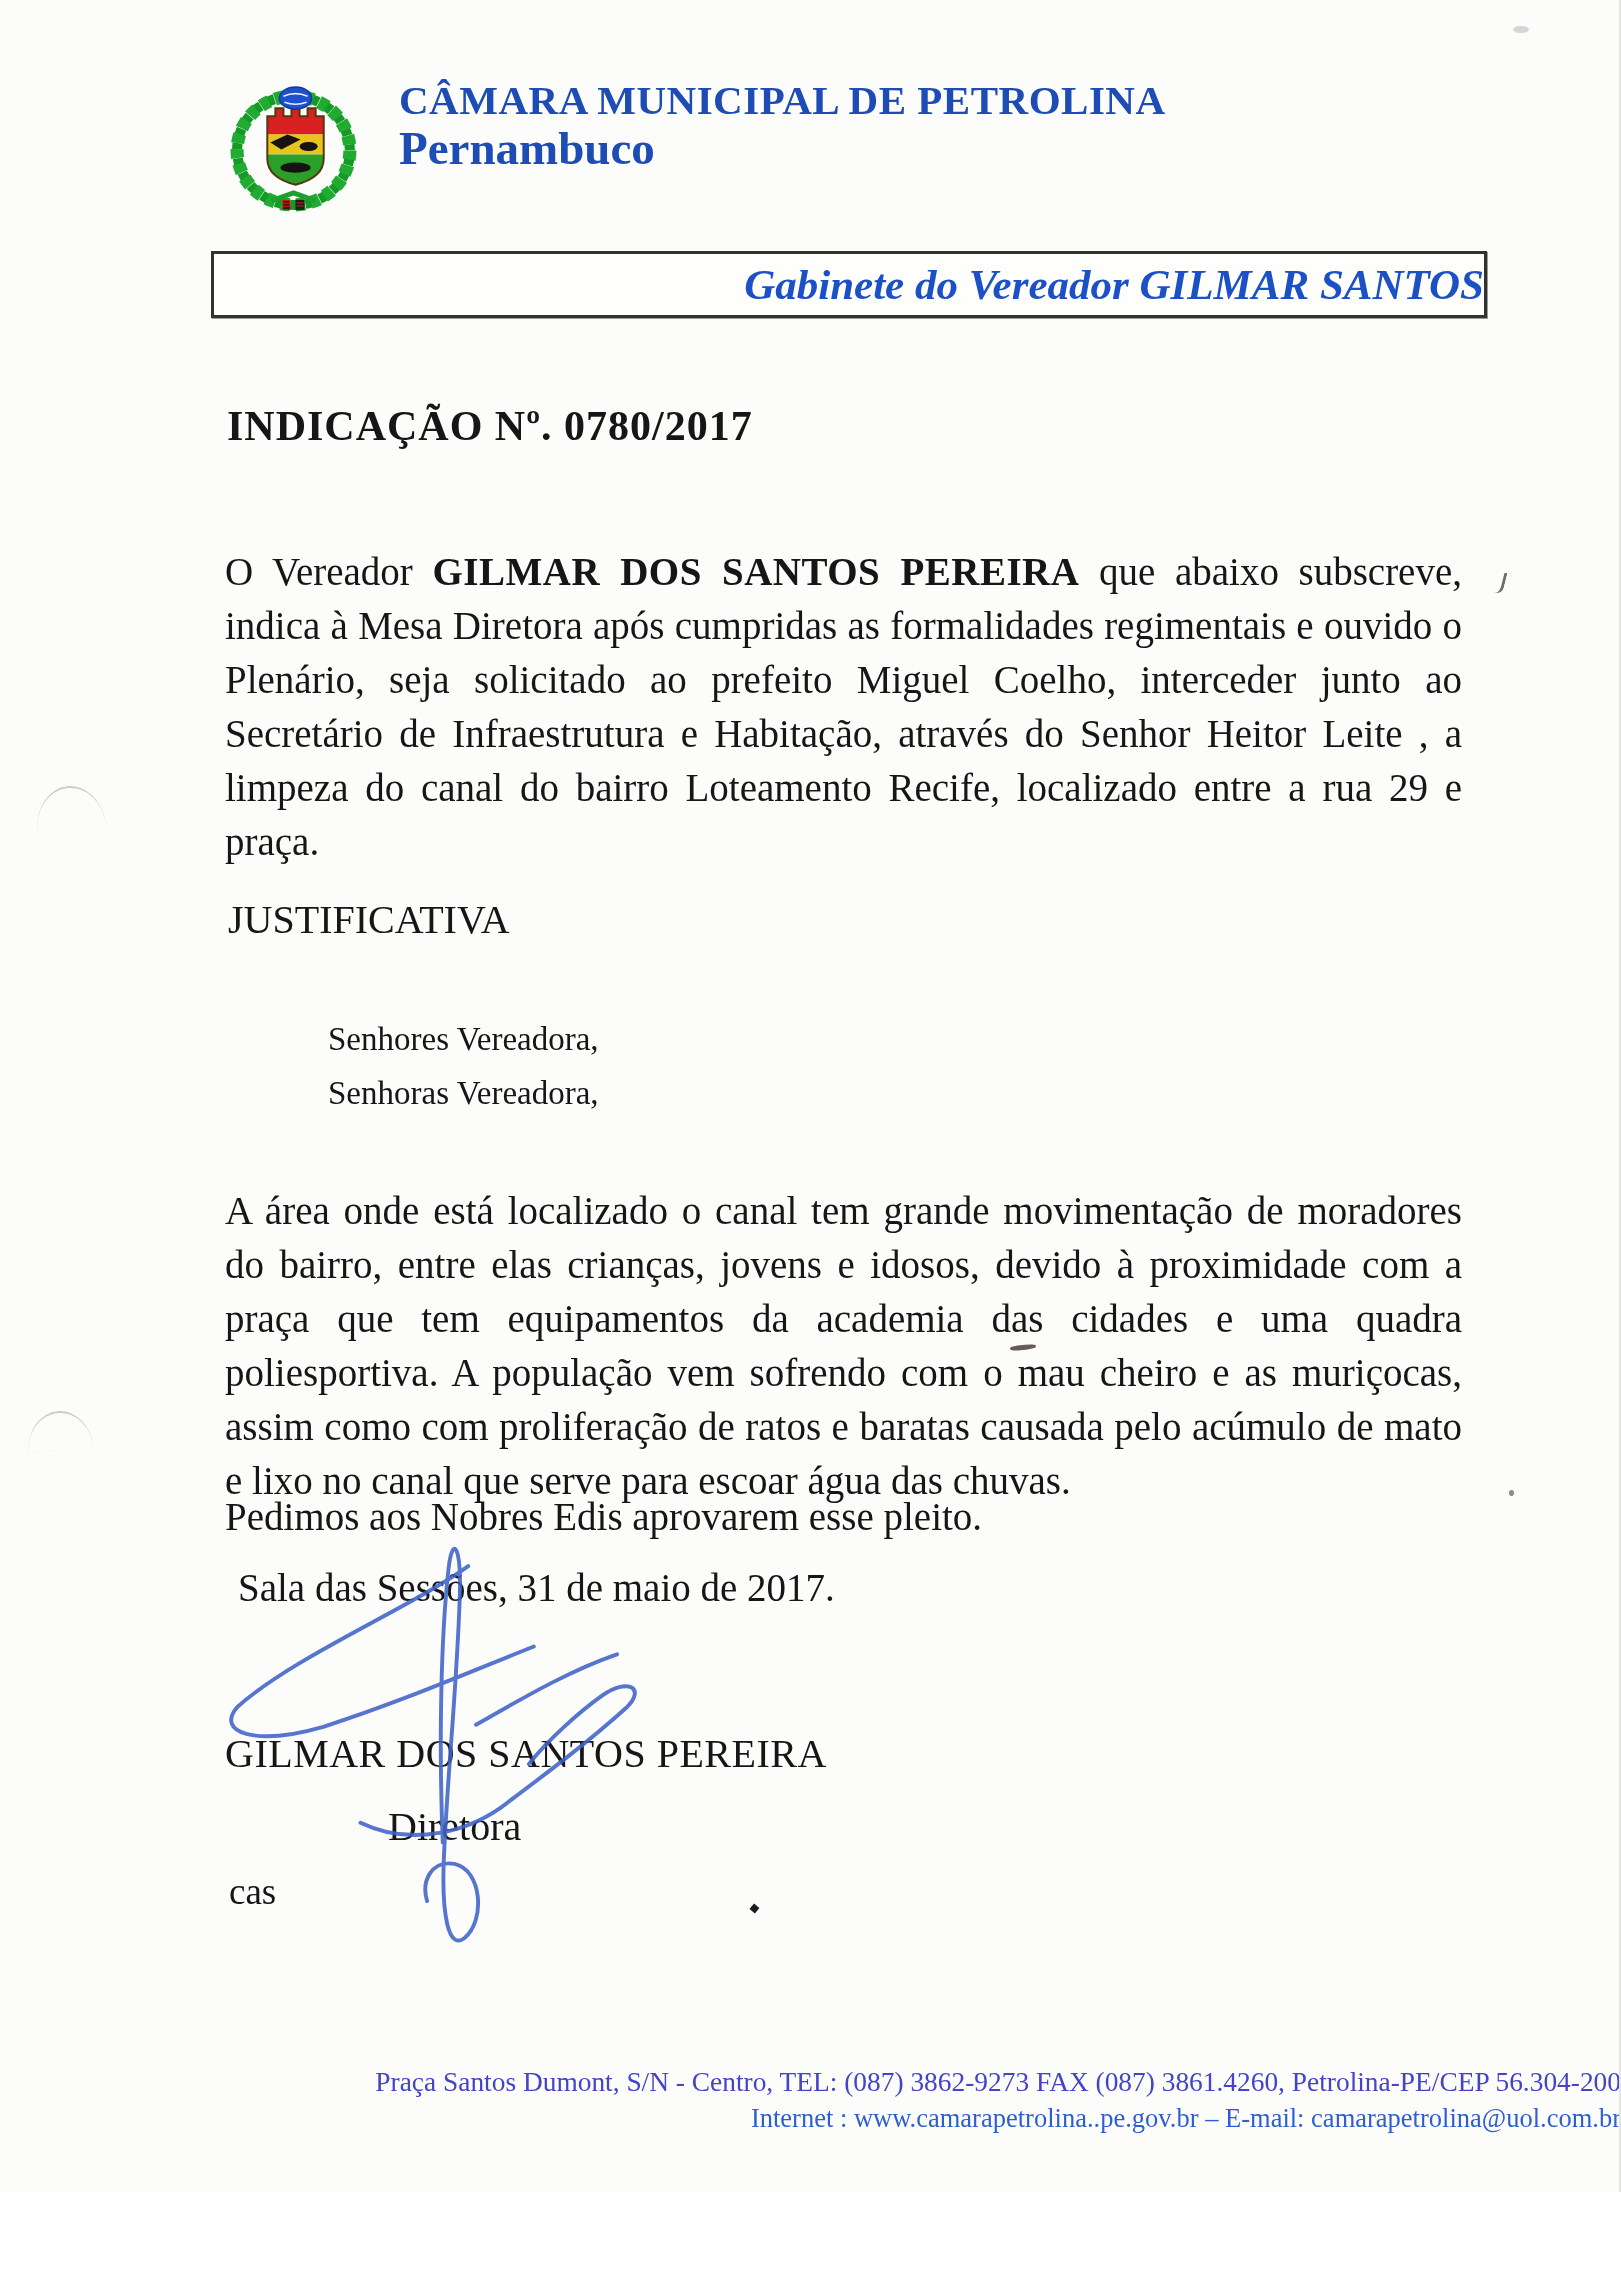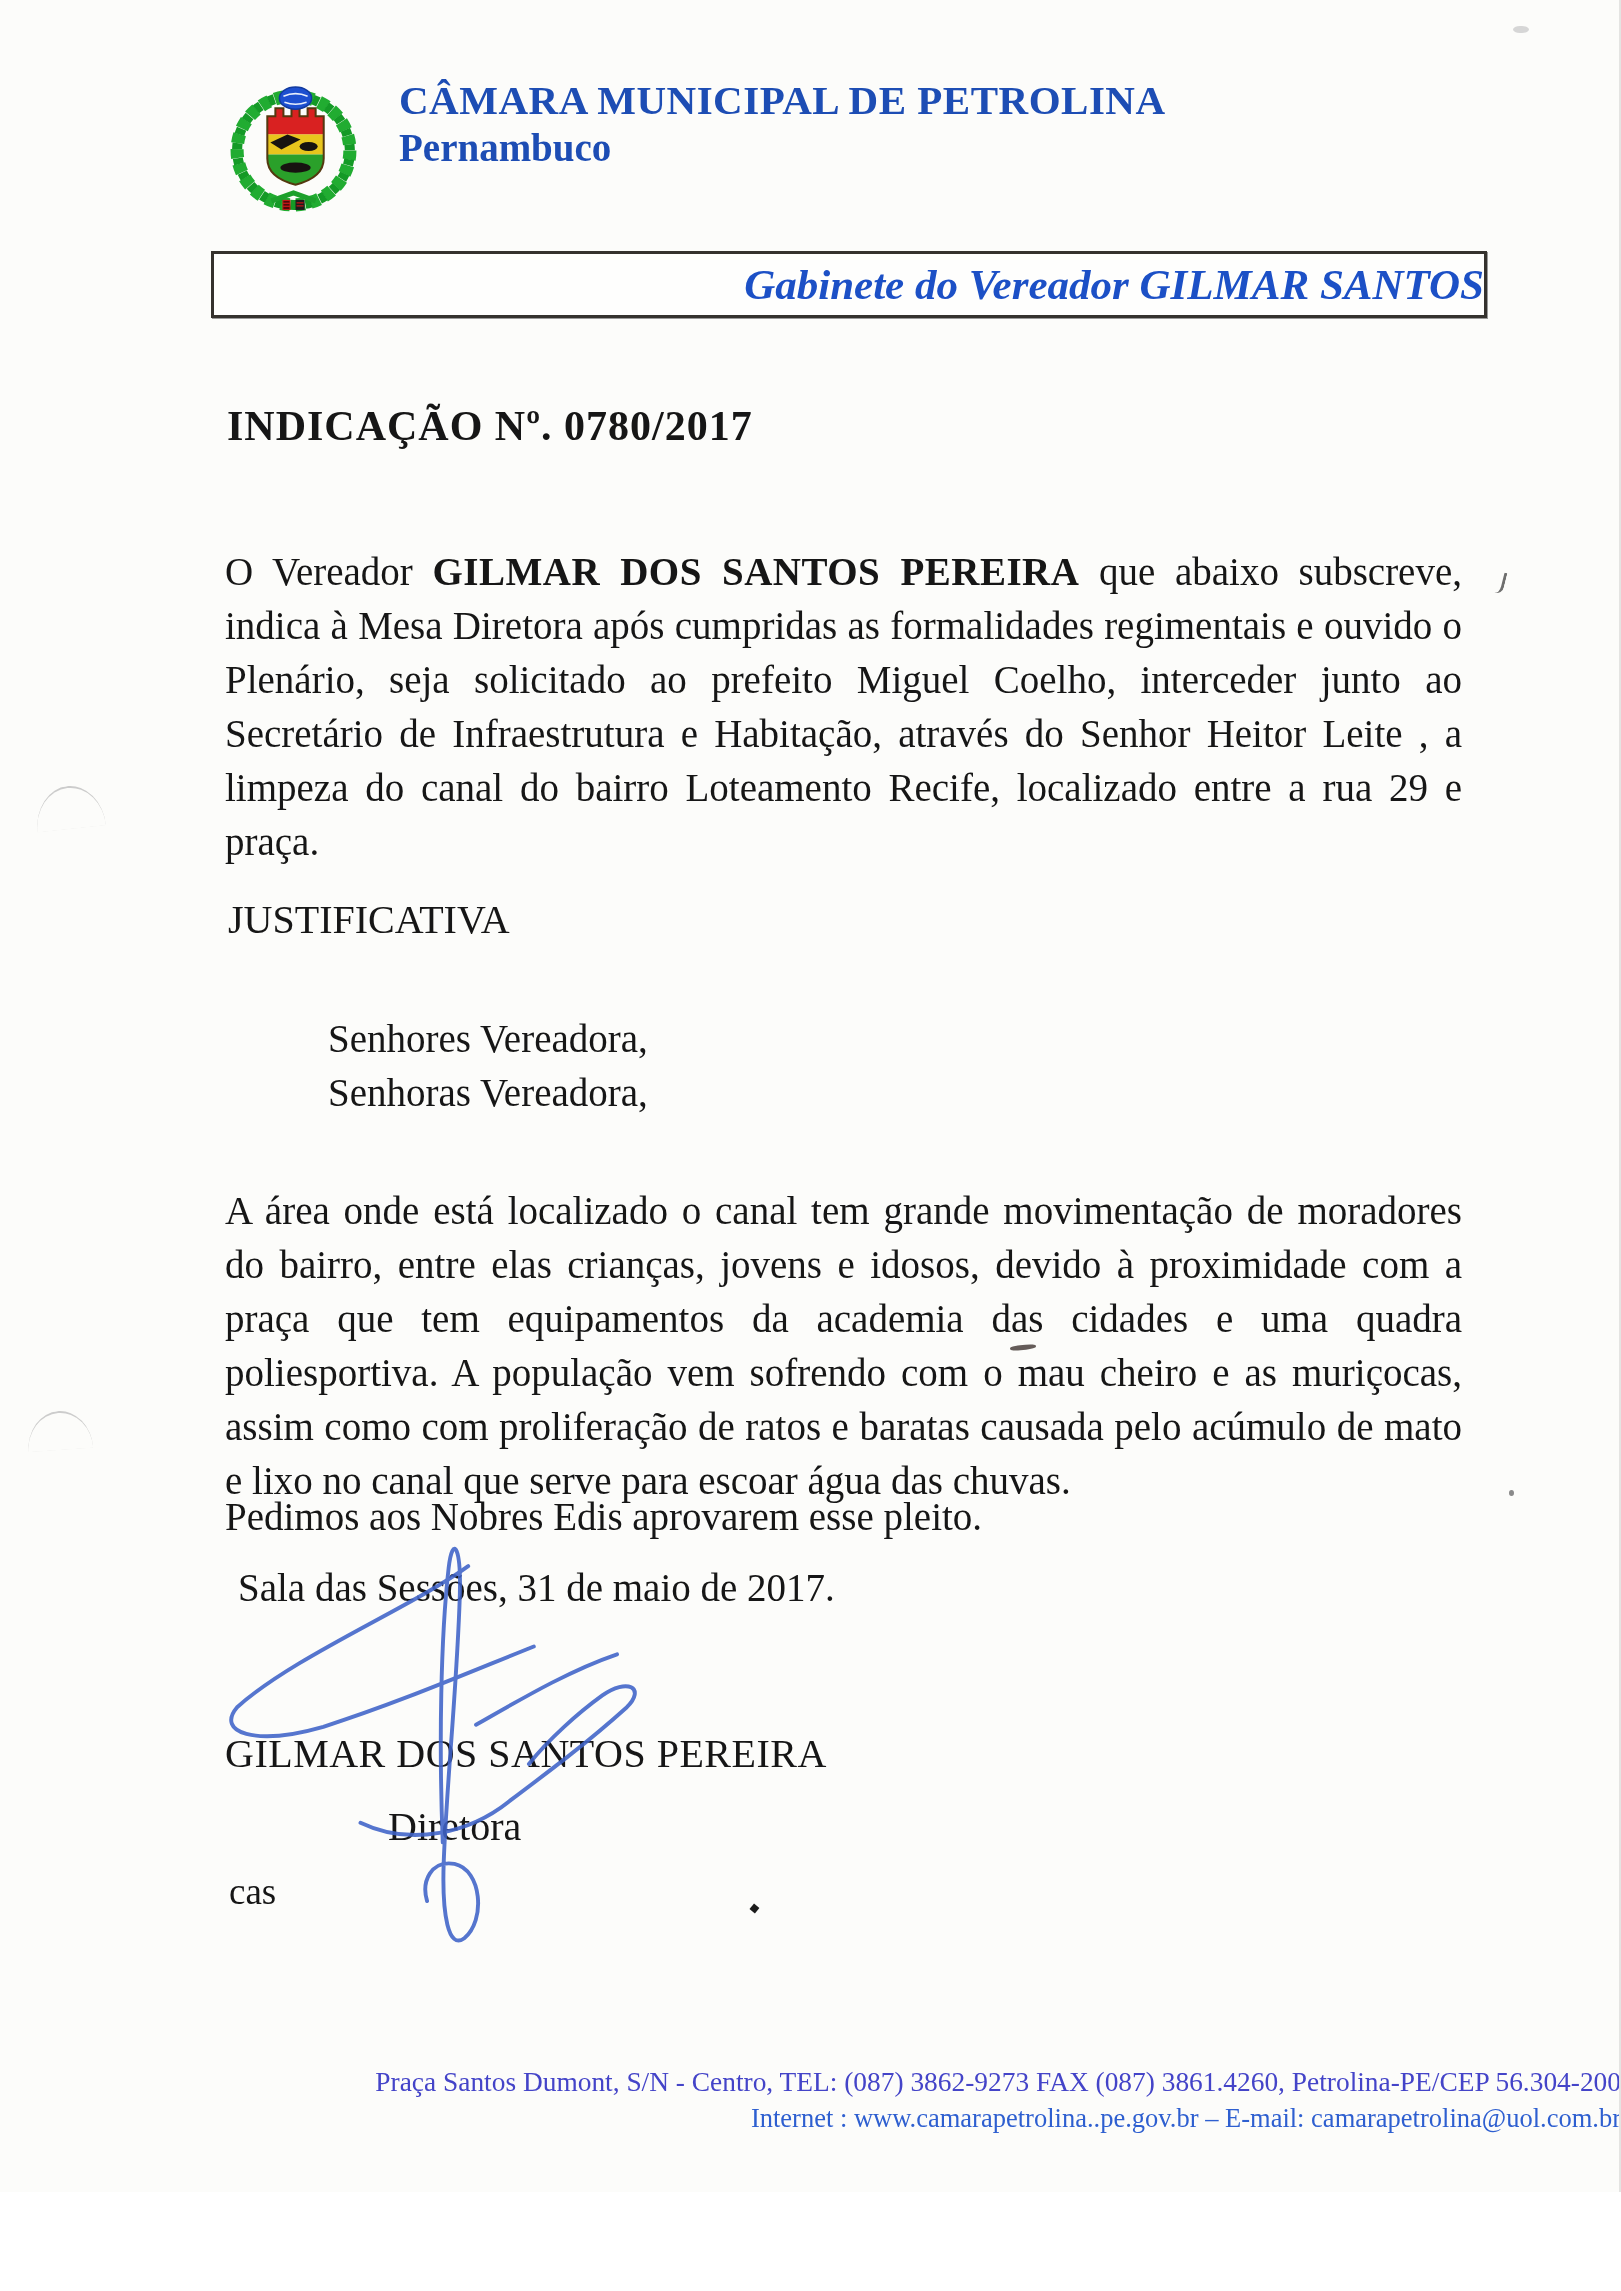--- a/index.html
+++ b/index.html
@@ -16,40 +16,40 @@
   .page{
     position:relative;width:1621px;height:2192px;background:var(--paper);
     font-family:"Liberation Serif","DejaVu Serif",serif;color:var(--text_black);
     overflow:hidden;
   }
   
   .logo{position:absolute;left:223px;top:82px;width:141px;height:131px;}
   .org{position:absolute;left:399px;top:76px;color:var(--header_blue);font-weight:bold;}
   .org-name{font-size:41px;line-height:49px;letter-spacing:0.5px;}
   .org-sub{font-size:39px;line-height:46px;}
-  .org-state{font-size:39px;line-height:46px;}
+  .org-state{font-size:47px;line-height:46px;}
   
   .banner{
     position:absolute;left:211px;top:251px;width:1276px;height:67px;
     border:3.9px solid #35322e;background:#fefefd;display:flex;align-items:center;
     box-shadow:1px 1px 0 #9a9a9a;
     justify-content:flex-end;
   }
   .banner-text{
     padding-left:18.6px;color:var(--banner_blue);font-style:italic;font-weight:bold;
     font-size:43px;white-space:nowrap;
   }
   
   .title{position:absolute;left:227px;top:402px;font-weight:bold;font-size:42px;letter-spacing:1px;}
   .para{position:absolute;left:225px;width:1237px;font-size:39px;line-height:54px;text-align:justify;margin-top:24px;}
   .para-1{top:521px;}
   .para-2{top:1160px;}
   .para strong{font-weight:bold;letter-spacing:0.5px;}
   .justif{position:absolute;left:228px;top:896px;font-size:40px;}
-  .salut{position:absolute;left:328px;top:1012px;font-size:39px;line-height:54px;text-align:center;}
+  .salut{position:absolute;left:328px;top:1012px;font-size:33px;line-height:54px;text-align:center;}
   .pedimos{position:absolute;left:225px;top:1494px;font-size:39px;}
   .dateline{position:absolute;left:225px;top:1565px;font-size:39px;margin-left:13px;}
   .signer-name{position:absolute;left:225px;top:1730px;font-size:40px;letter-spacing:0.5px;}
   .signer-title{position:absolute;left:388px;top:1803px;font-size:40px;}
   .initials{position:absolute;left:229px;top:1870px;font-size:37px;}
   .signature{position:absolute;left:196px;top:1514px;width:470px;height:451px;pointer-events:none;}
   
   .footer{position:absolute;left:0;top:2064px;width:1621px;text-align:right;line-height:36px;font-family:Liberation Serif, serif;}
   .footer-address{font-size:27.4px;color:var(--footer_violet);}
   .footer-internet{font-size:26.5px;color:var(--footer_blue);}

